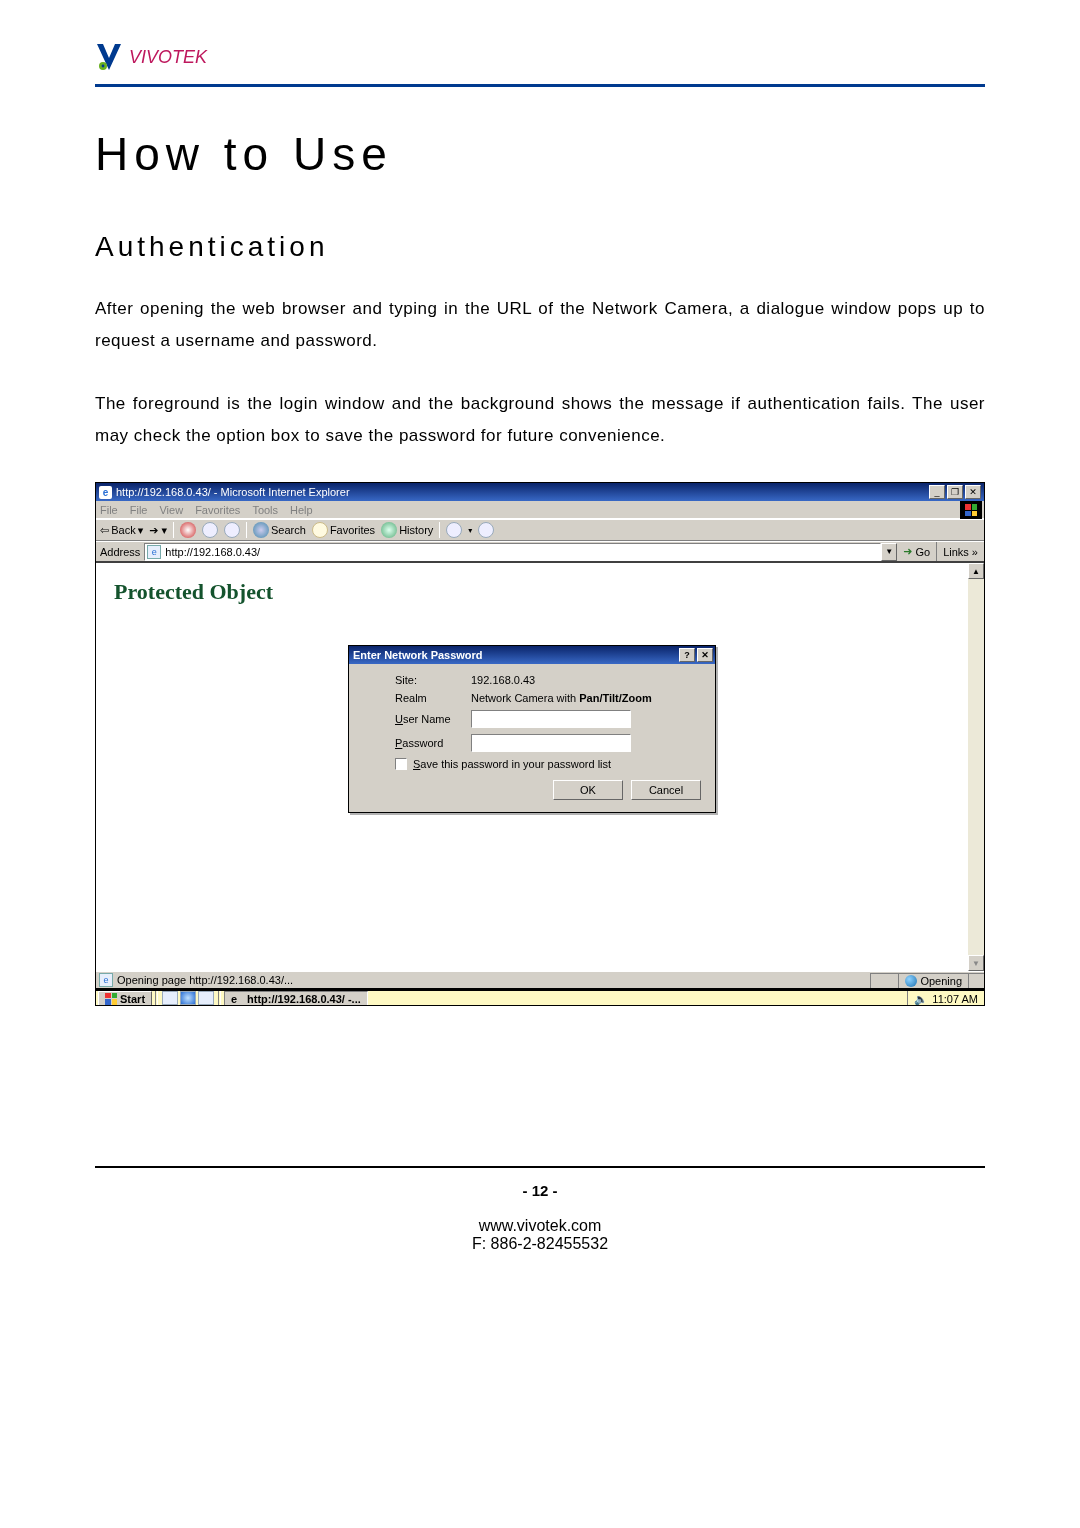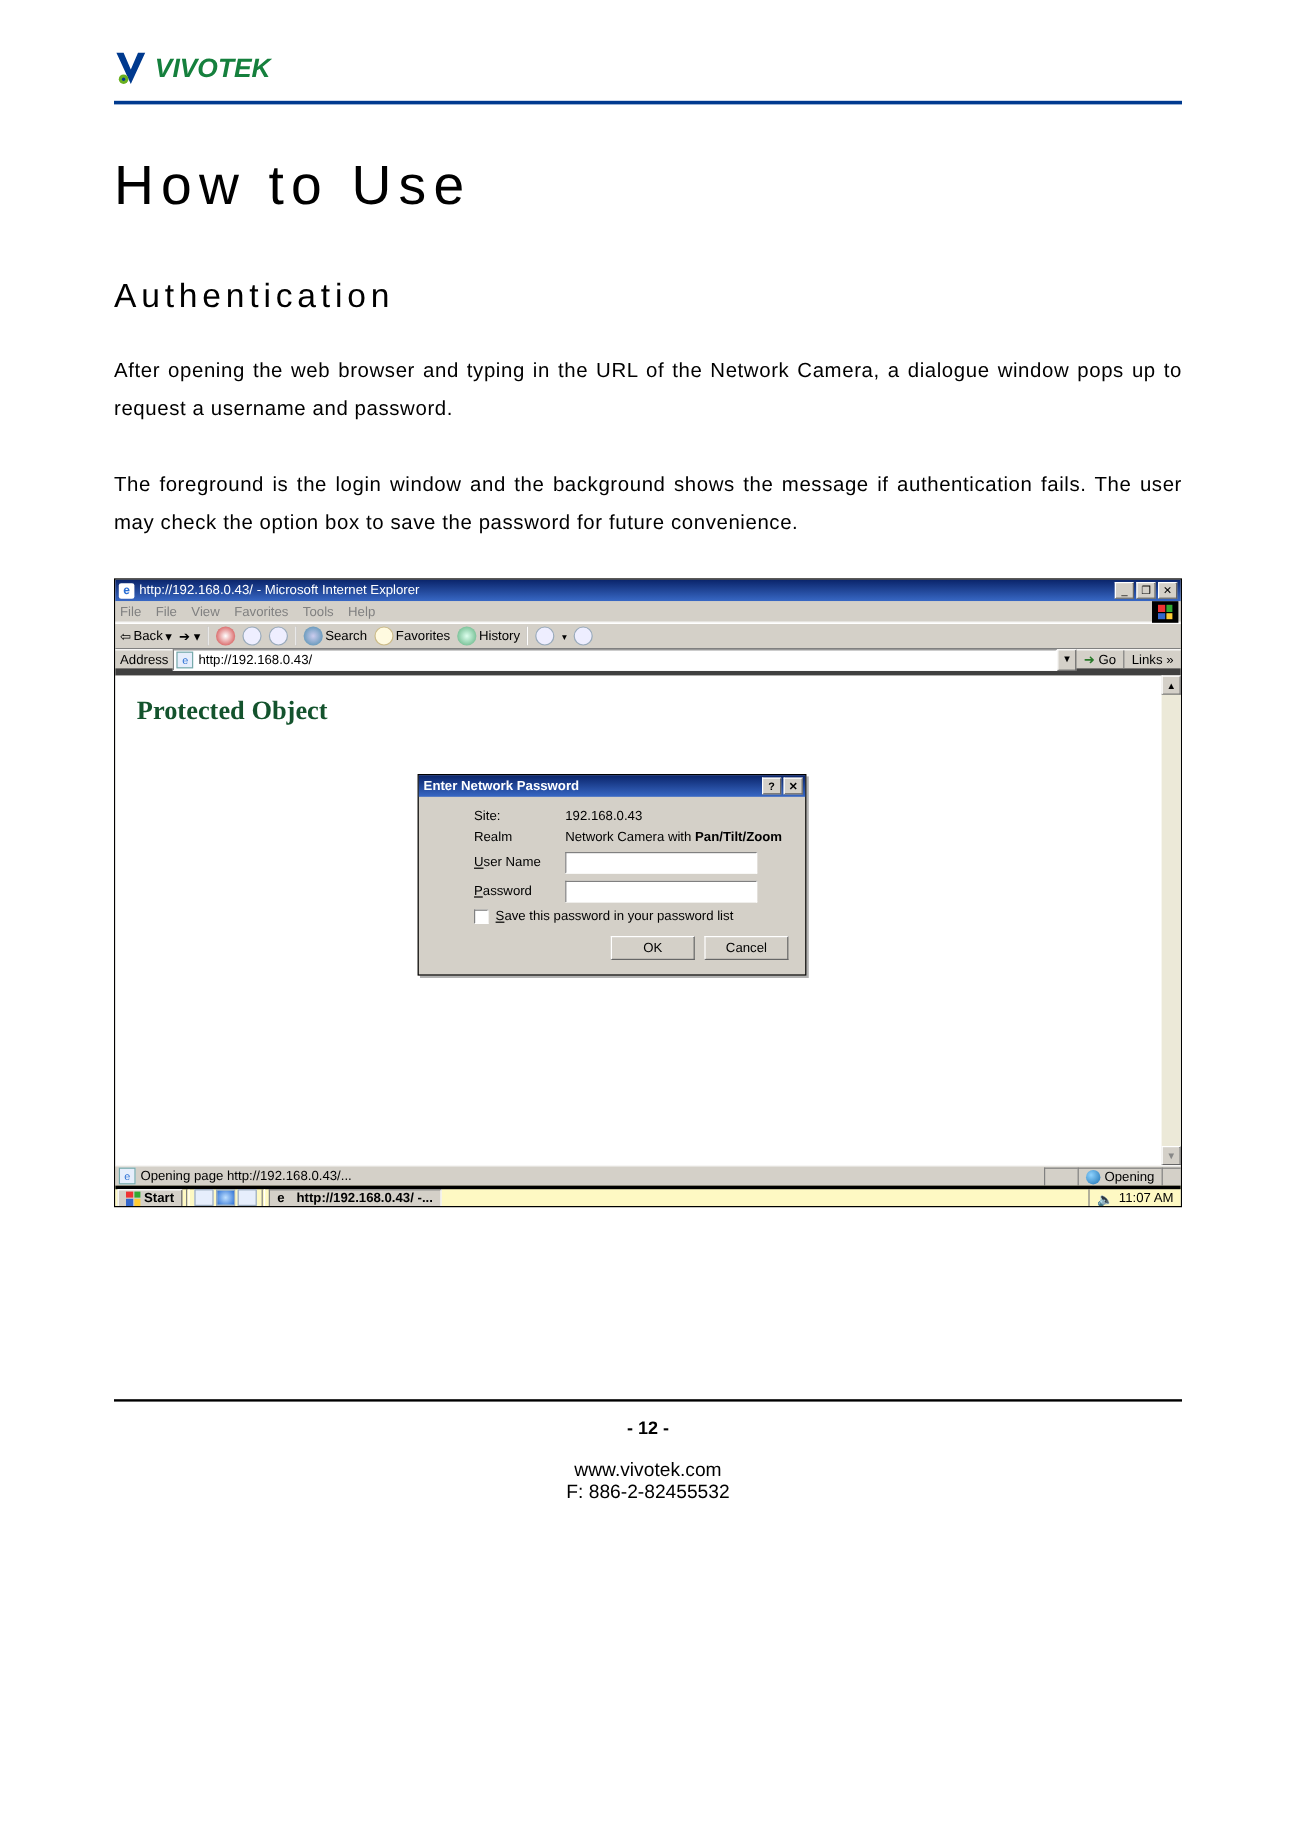--- a/index.html
+++ b/index.html
@@ -12,22 +12,22 @@
     position: relative;
     padding: 40px 95px 0 95px;
   }
   .logo-row { display:flex; align-items:center; gap:6px; margin-bottom:10px; }
   .logo-mark {
     width:28px; height:34px; position:relative;
   }
   .logo-mark svg { width:100%; height:100%; }
   .logo-text {
     font-family: "Arial Black", Arial, sans-serif;
-    font-weight:700; font-style:italic;
-    color:#15803d; font-size:22px; letter-spacing:0px;
+    font-weight:400; font-style:italic;
+    color:#be185d; font-size:18px; letter-spacing:0px;
   }
   .top-rule { border:none; border-top:3px solid #003a8f; margin-bottom:40px; }
   .h1 {
     font-family: "Arial", sans-serif;
     font-size:46px; letter-spacing:6px; font-weight:400;
     margin-bottom:50px;
   }
   .h2 {
     font-family: "Arial", sans-serif;
     font-size:28px; letter-spacing:4px; font-weight:400;
@@ -73,21 +73,21 @@
   }
   .ie-toolbar {
     height:22px; background:#d4d0c8; display:flex; align-items:center; padding-left:4px; gap:6px;
     font-size:11px; border-top:1px solid #fff; border-bottom:1px solid #808080;
   }
   .tb-sep { width:1px; height:16px; background:#808080; border-right:1px solid #fff; }
   .tb-btn { display:flex; align-items:center; gap:2px; color:#000; }
   .tb-ico { width:16px; height:16px; border-radius:8px; display:inline-block; }
   .ie-addrbar {
     height:22px; background:#d4d0c8; display:flex; align-items:center;
-    border-top:1px solid #fff; border-bottom:6px solid #404040;
+    border-top:1px solid #fff; border-bottom:2px solid #404040;
     font-size:11px;
   }
   .ie-addrbar .lbl { padding:0 4px; color:#000; }
   .ie-addrbar .addr-input {
     flex:1; height:18px; background:#fff; border:1px solid #808080;
     border-right-color:#fff; border-bottom-color:#fff;
     display:flex; align-items:center; padding:0 2px; gap:4px;
   }
   .ie-addrbar .addr-input .ie-favicon{ width:14px; height:14px; background:#e6eefc; border:1px solid #7aa; color:#2a6fd4; font-size:9px; display:flex;align-items:center;justify-content:center;}
   .ie-addrbar .dd { width:16px; height:18px; background:#d4d0c8; border:1px solid #fff; border-right-color:#666; border-bottom-color:#666; display:flex; align-items:center; justify-content:center; font-size:8px;}
@@ -103,21 +103,21 @@
     display:flex; align-items:center; justify-content:center; font-size:8px; color:#000;
   }
   .ie-viewport .scroll-up{ top:0;}
   .ie-viewport .scroll-dn{ bottom:0; color:#888;}
   .ie-viewport .scroll-track{ position:absolute; right:0; top:16px; bottom:16px; width:16px; background:#ece9d8;}
   .page-content { padding:10px 18px; font-family:"Times New Roman", serif; }
   .po-title { font-size:22px; font-weight:bold; color:#14532d; margin:6px 0 18px 0;}
   .po-sub { font-size:13px; color:#000; }
   
   .dlg {
-    position:absolute; left:252px; top:82px; width:324px;
+    position:absolute; left:252px; top:82px; width:368px;
     background:#d4d0c8; border:1px solid #000;
     box-shadow: 2px 2px 0 rgba(0,0,0,0.3);
     font-family: Tahoma, sans-serif; font-size:11px;
   }
   .dlg-title {
     height:18px; background: linear-gradient(#0a246a,#3868c5);
     color:#fff; display:flex; align-items:center; justify-content:space-between; padding:0 2px 0 4px;
     font-weight:bold; font-size:11px;
   }
   .dlg-title .winbtns .winbtn{ width:16px; height:14px;}

